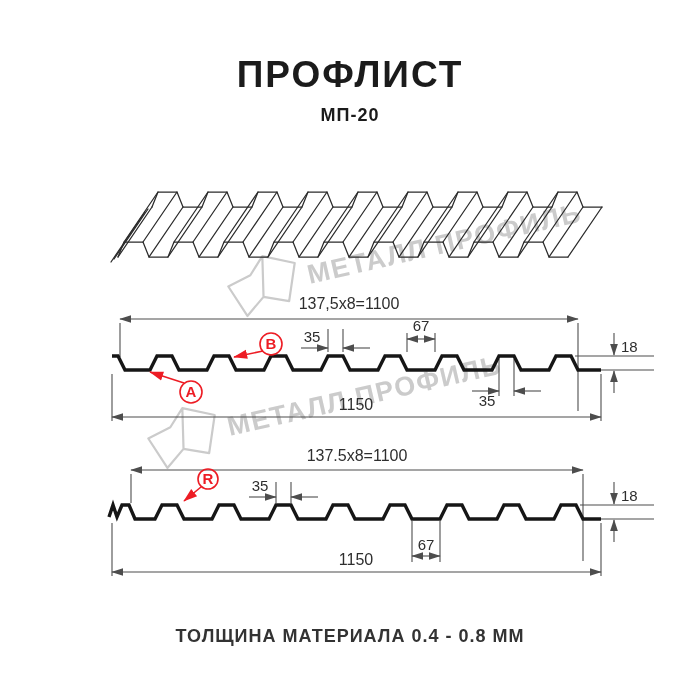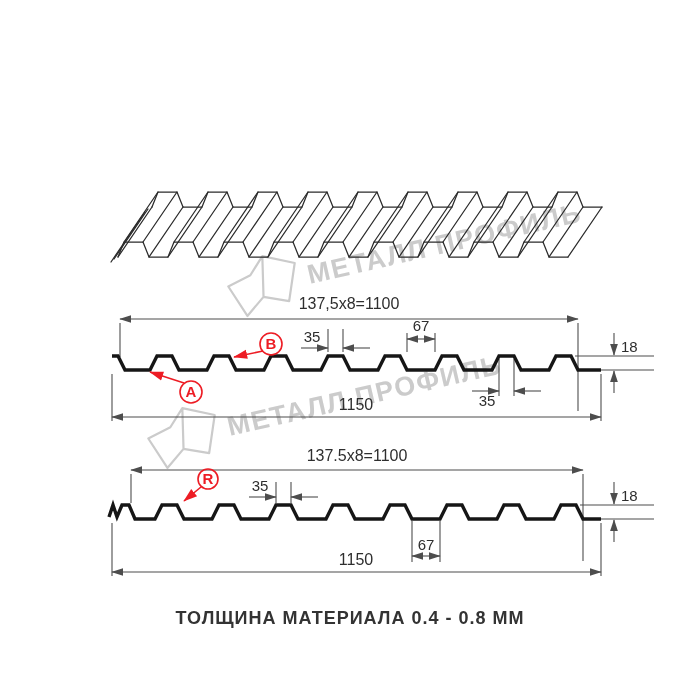--- a/index.html
+++ b/index.html
@@ -1,38 +1,42 @@
 <!DOCTYPE html>
 <html><head>
 <meta charset="utf-8">
 <style>
   html,body{margin:0;padding:0;background:#fff;}
   #page{position:relative;width:700px;height:700px;background:#ffffff;overflow:hidden;
         font-family:"Liberation Sans","DejaVu Sans",sans-serif;}
   .hdr{position:absolute;top:54px;left:0;width:700px;text-align:center;}
   .title{font-size:37px;font-weight:bold;letter-spacing:2px;color:#1b1b1b;}
   .subtitle{margin-top:9px;font-size:18px;font-weight:bold;letter-spacing:1px;color:#1b1b1b;}
-  .ftr{position:absolute;top:608px;left:0;width:700px;text-align:center;
+  .ftr{position:absolute;top:626px;left:0;width:700px;text-align:center;
        font-size:18px;font-weight:bold;letter-spacing:1px;color:#333333;}
   svg{position:absolute;top:0;left:0;}
   text.dim{font-size:15px;fill:#2e2e2e;}
   text.dimBig{font-size:16px;fill:#2e2e2e;}
   text.redlbl{font-size:15px;fill:#ed1c24;font-weight:bold;}
   .thin{stroke:#4d4d4d;stroke-width:1.1;fill:none;}
   .thick{stroke:#161616;stroke-width:3.4;fill:none;stroke-linejoin:miter;}
   .sheet{stroke:#2b2b2b;stroke-width:1.25;fill:none;stroke-linejoin:round;stroke-linecap:round;}
   .red{stroke:#ed1c24;stroke-width:1.6;fill:none;}
   .wm{fill:#cbcbcb;font-size:27px;font-weight:bold;letter-spacing:1.5px;}
   .wmlogo{stroke:#cbcbcb;stroke-width:2.2;fill:none;stroke-linejoin:round;}
 </style>
 </head>
 <body>
 
 <div id="page">
 
+  <div class="hdr">
+    <div class="title">ПРОФЛИСТ</div>
+    <div class="subtitle">МП-20</div>
+  </div>
 
   <svg width="700" height="700" viewBox="0 0 700 700">
     <defs>
       <marker id="arr" viewBox="0 0 10 8" refX="9.4" refY="4" markerWidth="11" markerHeight="9" orient="auto-start-reverse">
         <path d="M0,0.7 L10,4 L0,7.3 Z" fill="#4d4d4d"></path>
       </marker>
       <marker id="arrR" viewBox="0 0 10 8" refX="9.4" refY="4" markerWidth="9" markerHeight="7" orient="auto-start-reverse">
         <path d="M0,0.7 L10,4 L0,7.3 Z" fill="#ed1c24"></path>
       </marker>
     </defs>

